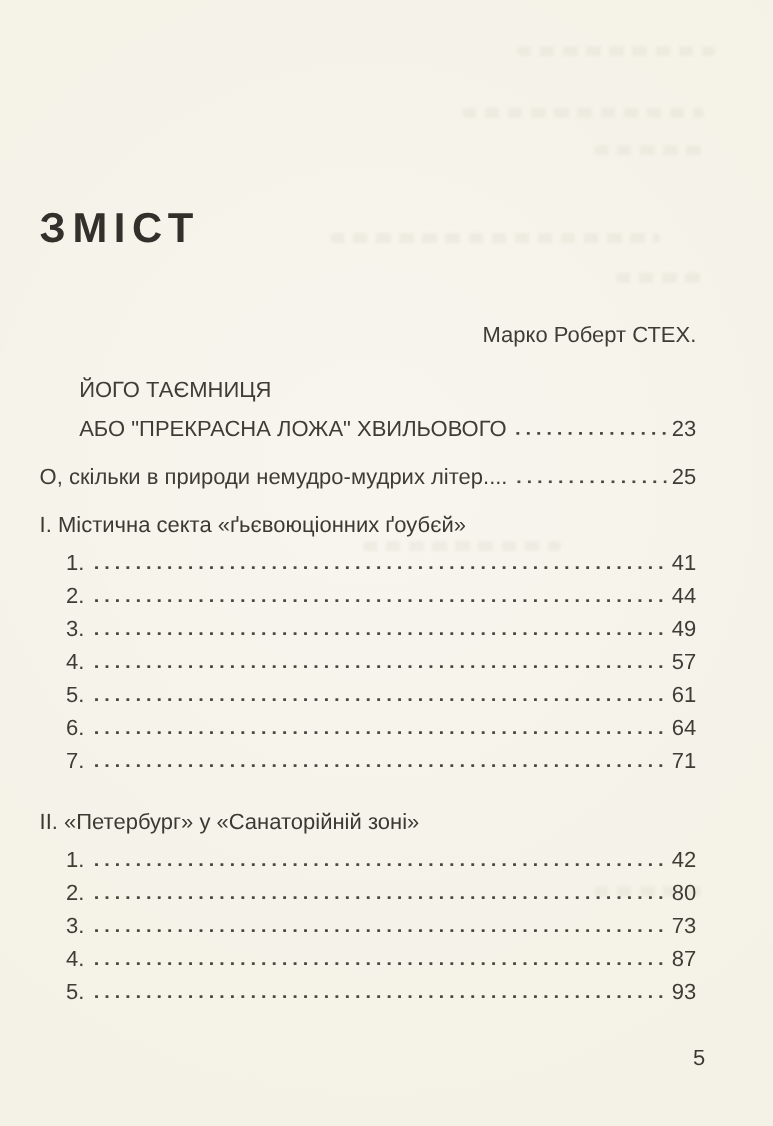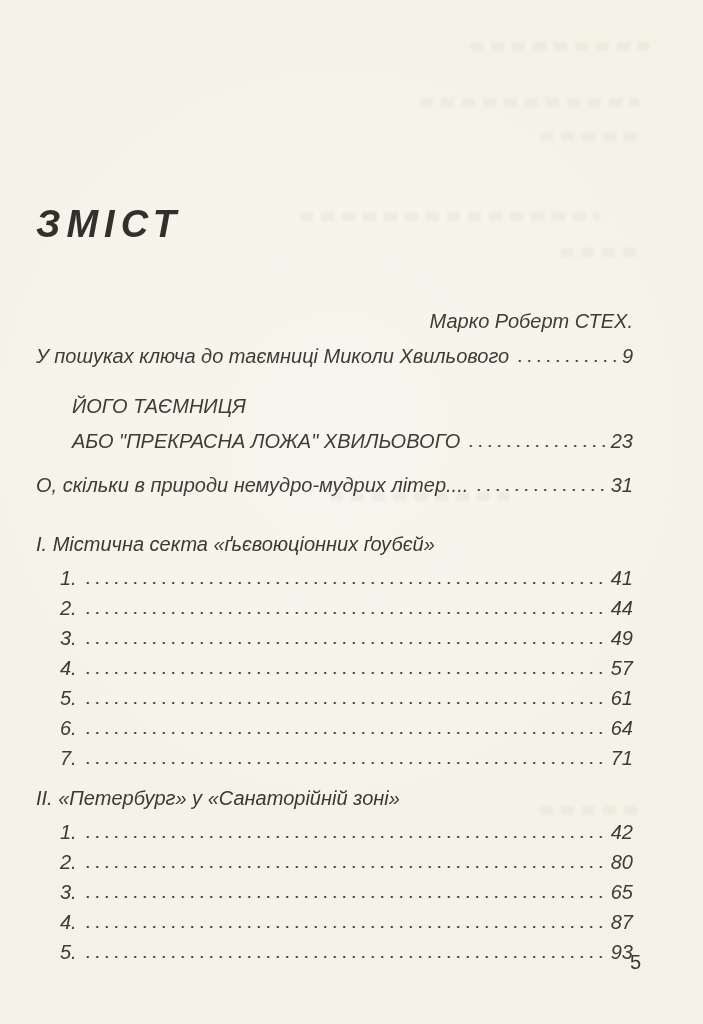--- a/index.html
+++ b/index.html
@@ -26,23 +26,22 @@
     background: repeating-linear-gradient(90deg,
       rgba(168,162,134,0.45) 0 13px, rgba(168,162,134,0) 13px 21px);
     filter: blur(1.6px);
     opacity: 0.22;
     pointer-events: none;
   }
 
   .content {
     position: absolute;
     left: 36px;
-    top: 16px;
+    top: 0;
     width: 597px;
-    font-style: italic;
   }
 
   h1.title {
     padding-top: 188px;
     font-size: 38px;
     line-height: 40px;
     font-weight: bold;
     letter-spacing: 6px;
     color: #31302a;
   }
@@ -66,22 +65,22 @@
   }
   .leader.tight { margin-right: 1px; }
 
   .pgnum { white-space: nowrap; }
 
   .section-title {
     font-size: 20px;
     line-height: 26px;
     color: #3a3932;
   }
-  .section-1 .section-title { margin-top: 28px; }
-  .section-2 .section-title { margin-top: 12px; }
+  .section-1 .section-title { margin-top: 13px; }
+  .section-2 .section-title { margin-top: 28px; }
 
   .items { margin-top: 6px; }
   .item {
     font-size: 20px;
     line-height: 30px;
     padding-left: 24px;
   }
 
   .folio {
     position: absolute;
@@ -103,41 +102,36 @@
   <div class="bleed" style="left:560px; top:248px; width:80px;"></div>
   <div class="bleed" style="left:330px; top:492px; width:180px;"></div>
   <div class="bleed" style="left:540px; top:806px; width:100px;"></div>
 
   <div class="content">
 
     <h1 class="title">ЗМІСТ</h1>
 
     <div class="entry entry-1">
       <div>Марко Роберт СТЕХ.</div>
-      <div class="row">
-        <span>У пошуках ключа до таємниці Миколи Хвильового</span>
-        <span class="leader tight"></span>
-        <span class="pgnum">9</span>
-      </div>
     </div>
 
     <div class="entry entry-2">
       <div>ЙОГО ТАЄМНИЦЯ</div>
       <div class="row">
         <span>АБО "ПРЕКРАСНА ЛОЖА" ХВИЛЬОВОГО</span>
         <span class="leader"></span>
         <span class="pgnum">23</span>
       </div>
     </div>
 
     <div class="entry entry-3">
       <div class="row">
         <span>О, скільки в природи немудро-мудрих літер....</span>
         <span class="leader"></span>
-        <span class="pgnum">31</span>
+        <span class="pgnum">25</span>
       </div>
     </div>
 
     <div class="section section-1">
       <div class="section-title">I. Містична секта «ґьєвоюціонних ґоубєй»</div>
       <div class="items">
         <div class="item row">
           <span>1.</span>
           <span class="leader"></span>
           <span class="pgnum">41</span>
@@ -184,21 +178,21 @@
           <span class="pgnum">42</span>
         </div>
         <div class="item row">
           <span>2.</span>
           <span class="leader"></span>
           <span class="pgnum">80</span>
         </div>
         <div class="item row">
           <span>3.</span>
           <span class="leader"></span>
-          <span class="pgnum">65</span>
+          <span class="pgnum">73</span>
         </div>
         <div class="item row">
           <span>4.</span>
           <span class="leader"></span>
           <span class="pgnum">87</span>
         </div>
         <div class="item row">
           <span>5.</span>
           <span class="leader"></span>
           <span class="pgnum">93</span>

